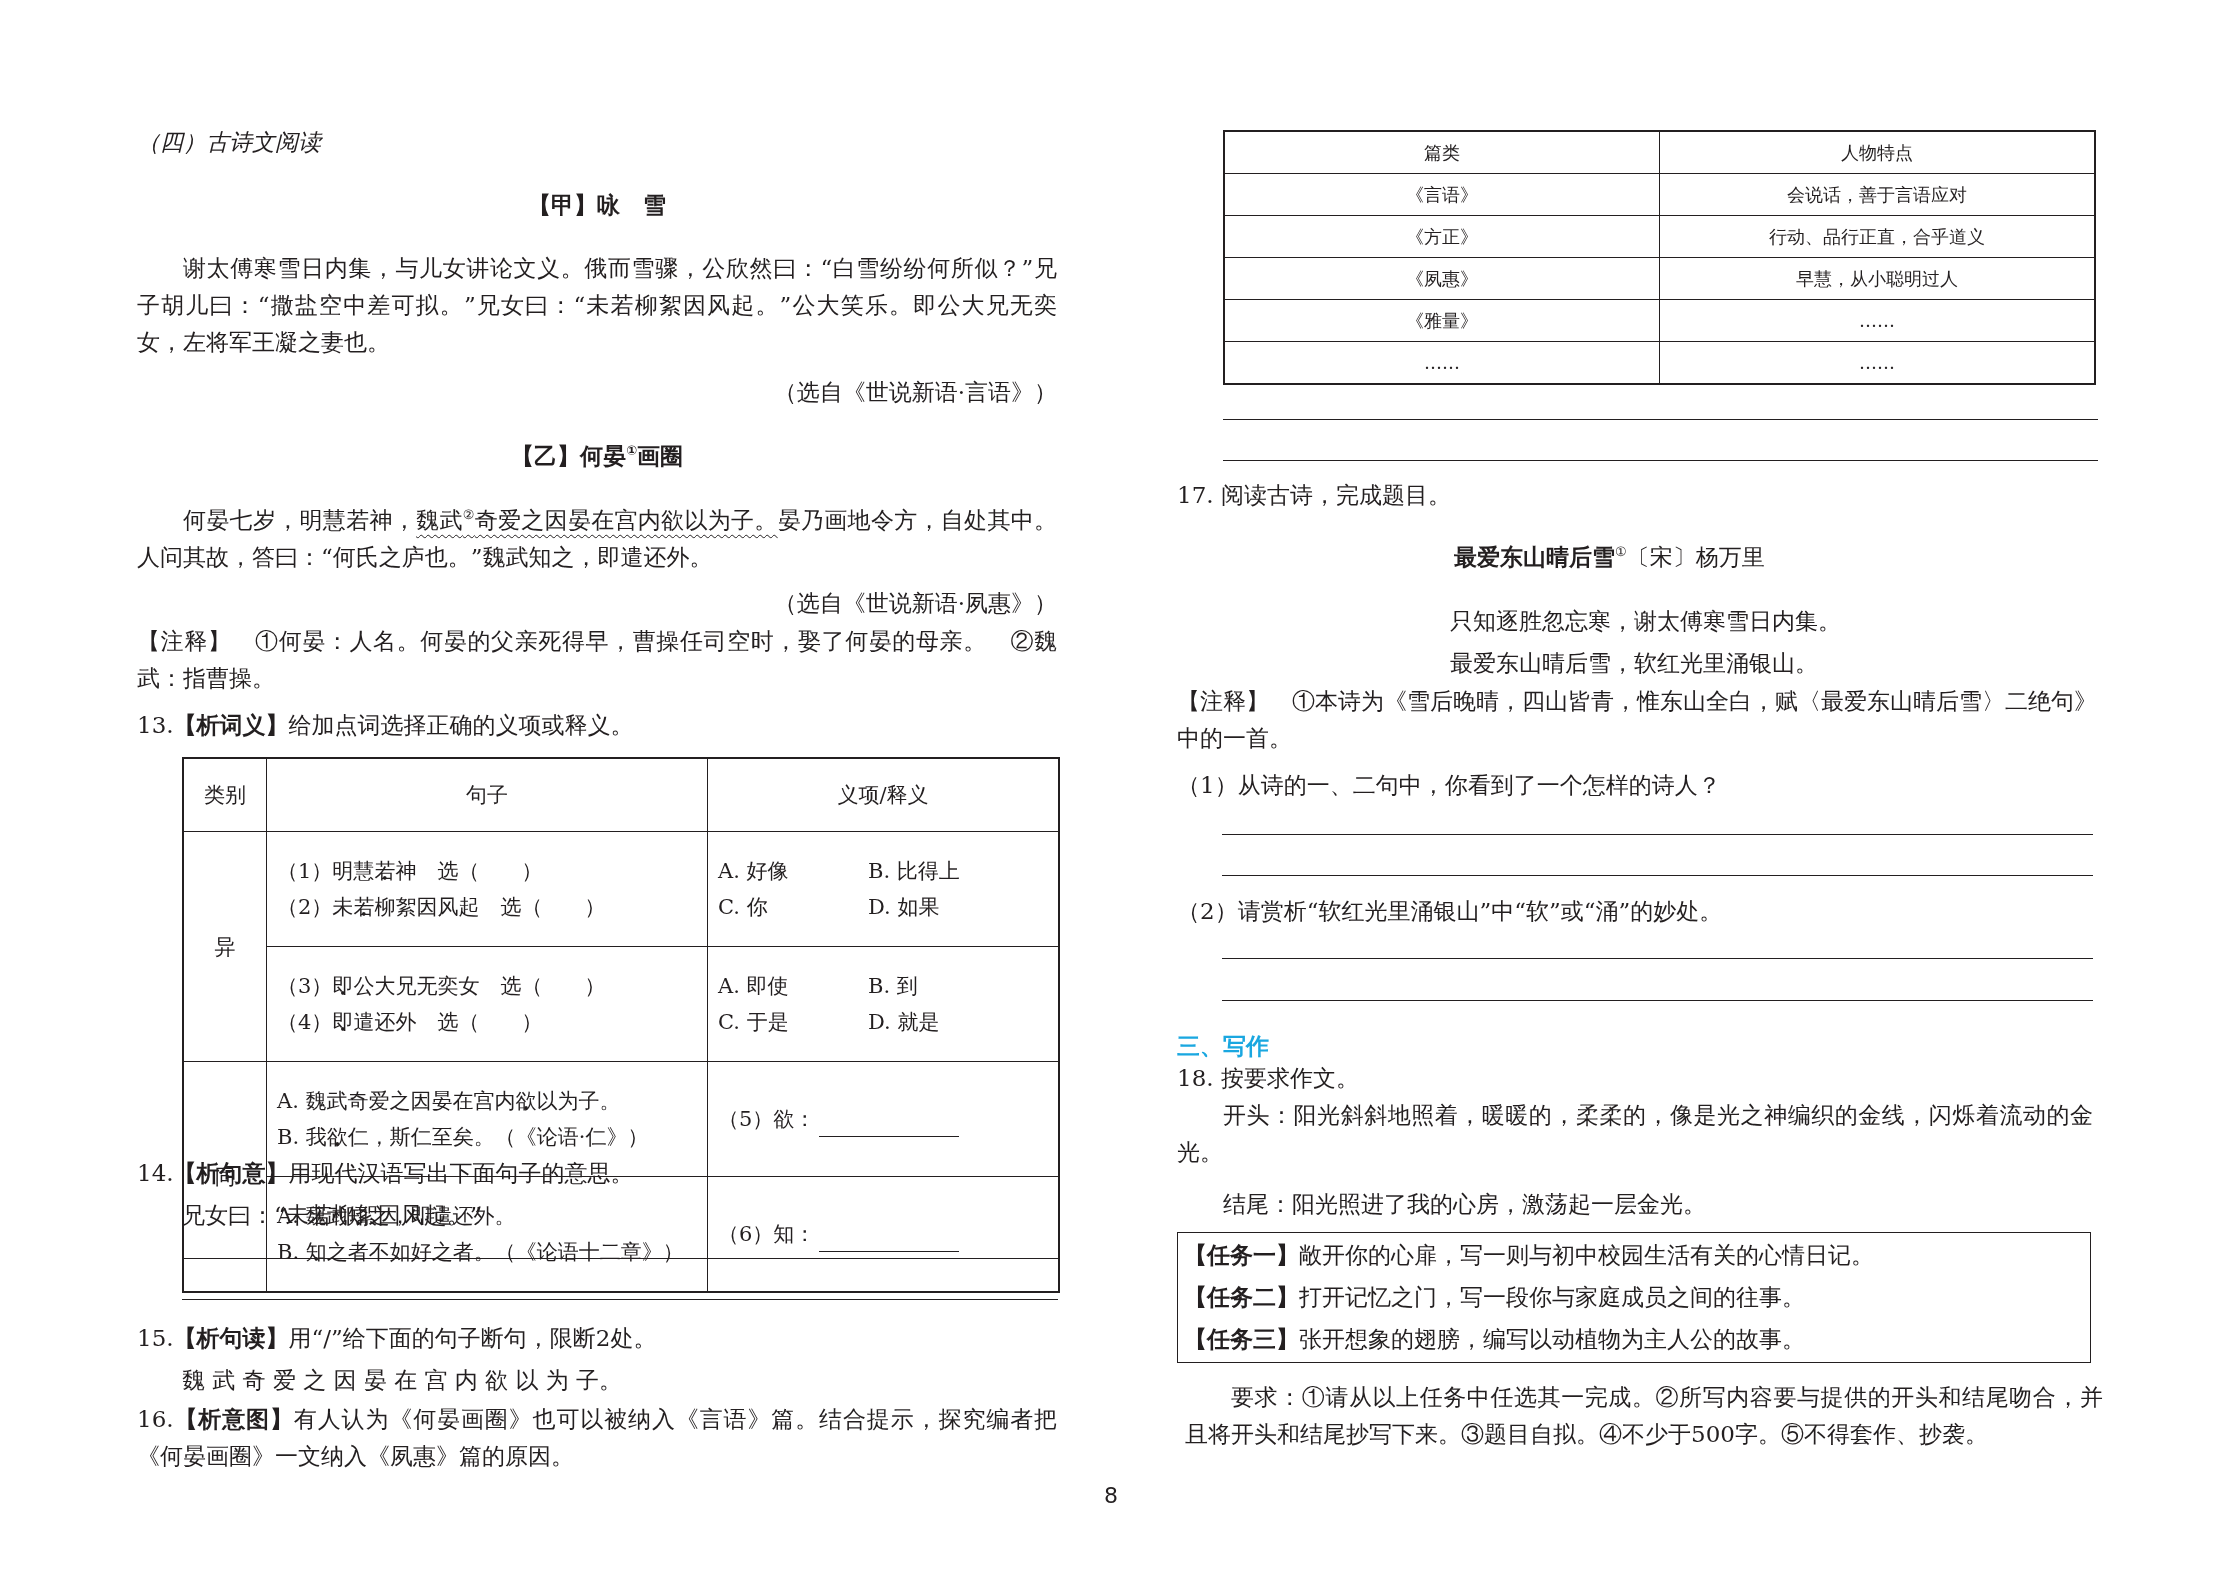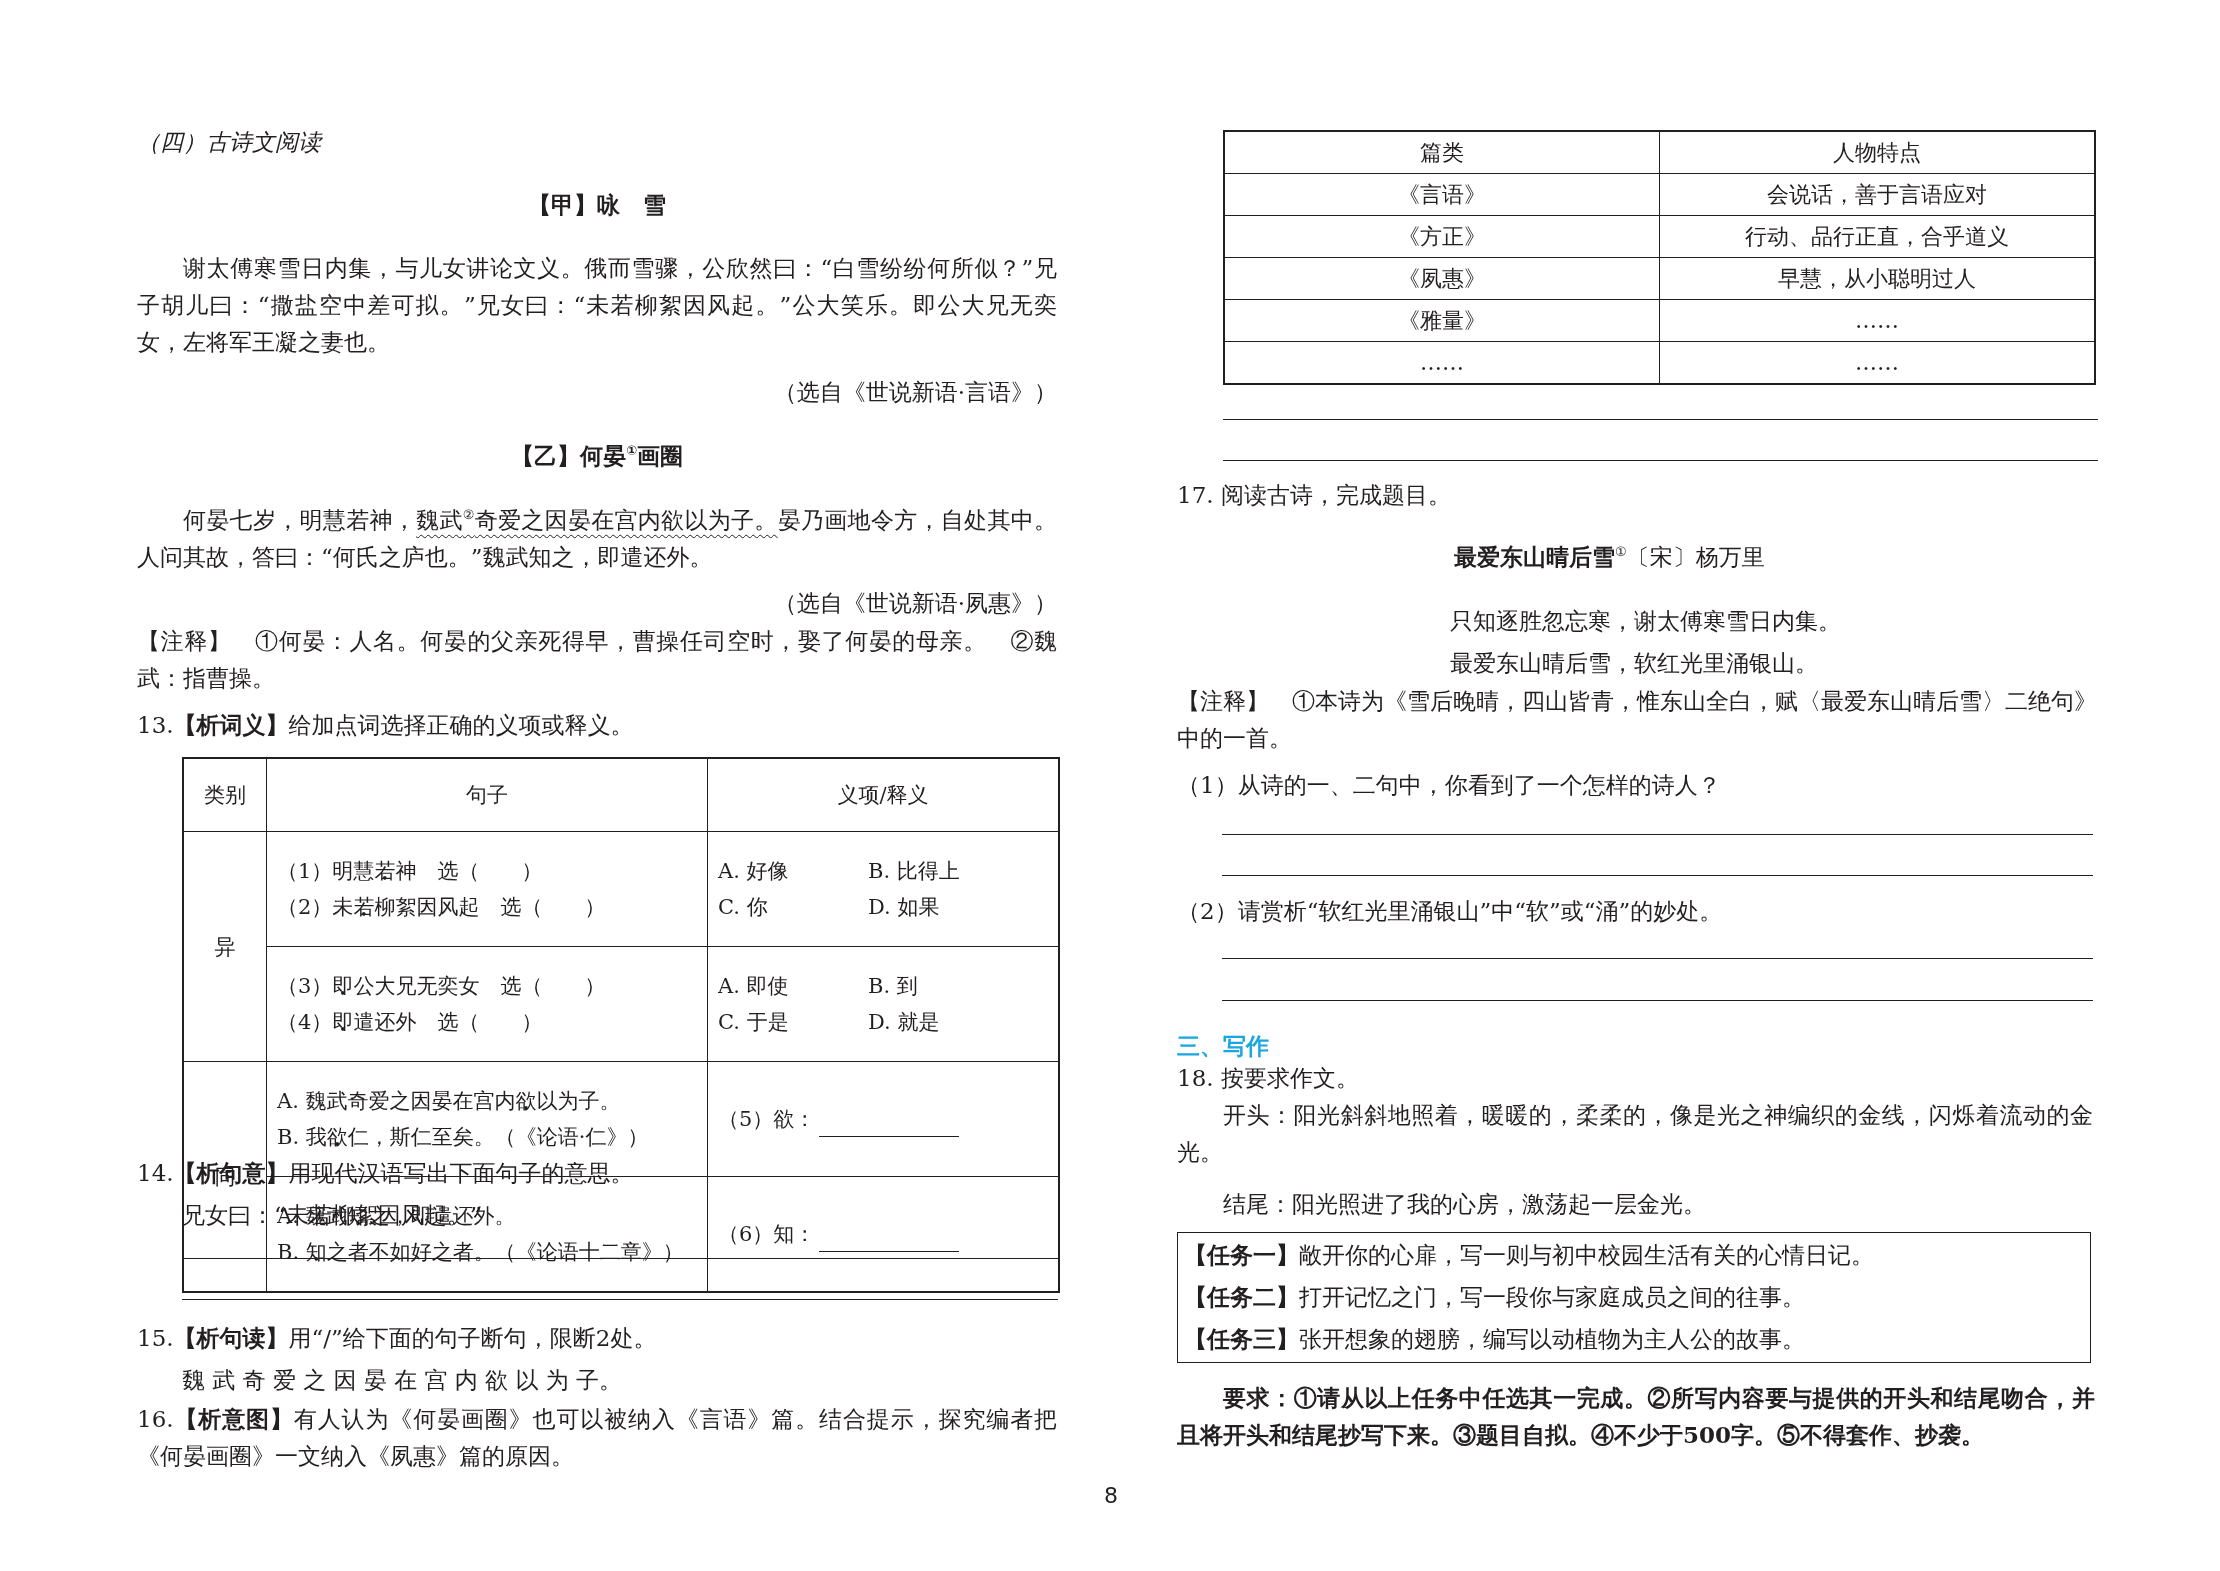--- a/index.html
+++ b/index.html
@@ -25,21 +25,21 @@
   .answer-line { position: absolute; height: 0; border-top: 1.5px solid #231f20; }
   table { border-collapse: collapse; }
   table.t13 { position: absolute; left: 45px; top: 757px; width: 878px; border: 2.5px solid #231f20; font-size: 21px; }
   table.t13 td, table.t13 th { border: 1.5px solid #231f20; font-weight: normal; padding: 16px 10px; }
   table.t13 th { height: 40px; text-align: center; }
   table.t13 td.cat { text-align: center; width: 62px; }
   table.t13 td.cell { height: 82px; line-height: 36px; }
   table.t13 td.sent { width: 420px; }
   .opt { display: inline-block; width: 150px; }
   .blank { display: inline-block; width: 140px; border-bottom: 1.5px solid #231f20; height: 22px; vertical-align: bottom; margin-left: 4px; }
-  table.tcat { position: absolute; left: 46px; top: 130px; width: 873px; border: 2.5px solid #231f20; font-size: 22px; }
+  table.tcat { position: absolute; left: 46px; top: 130px; width: 873px; border: 2.5px solid #231f20; font-size: 18px; }
   table.tcat td { border: 1.5px solid #231f20; height: 39px; text-align: center; width: 50%; }
   .section-heading { position: absolute; font-family: "DejaVu Sans", "Liberation Sans", sans-serif; font-weight: bold; font-size: 23px; margin-top: 10px; }
   .taskbox { position: absolute; left: 0; top: 1232px; width: 914px; height: 131px; border: 1.5px solid #231f20; padding: 0 6px; box-sizing: border-box; line-height: 42px; padding-top: 1px; }
   .page-number { position: absolute; left: 1104px; top: 1483px; font-family: "DejaVu Sans", "Liberation Sans", sans-serif; font-size: 22px; }
 </style>
 </head>
 <body>
 
 <div class="col left">
 
@@ -188,16 +188,16 @@
   </div>
   <div class="para indent" style="left:0; width:916px; top:1097px;">开头：阳光斜斜地照着，暖暖的，柔柔的，像是光之神编织的金线，闪烁着流动的金光。</div>
   <div class="abs" style="left:46px; top:1189px;">结尾：阳光照进了我的心房，激荡起一层金光。</div>
 
   <div class="taskbox">
     <div><span class="boldtag">【任务一】</span><span>敞开你的心扉，写一则与初中校园生活有关的心情日记。</span></div>
     <div><span class="boldtag">【任务二】</span><span>打开记忆之门，写一段你与家庭成员之间的往事。</span></div>
     <div><span class="boldtag">【任务三】</span><span>张开想象的翅膀，编写以动植物为主人公的故事。</span></div>
   </div>
 
-  <div class="para indent" style="left:0; width:918px; top:1379px;font-weight:bold;">要求：①请从以上任务中任选其一完成。②所写内容要与提供的开头和结尾吻合，并且将开头和结尾抄写下来。③题目自拟。④不少于500字。⑤不得套作、抄袭。</div>
+  <div class="para indent" style="left:8px; width:918px; top:1379px;">要求：①请从以上任务中任选其一完成。②所写内容要与提供的开头和结尾吻合，并且将开头和结尾抄写下来。③题目自拟。④不少于500字。⑤不得套作、抄袭。</div>
 </div>
 
 <div class="page-number">8</div>
 
 </body></html>

